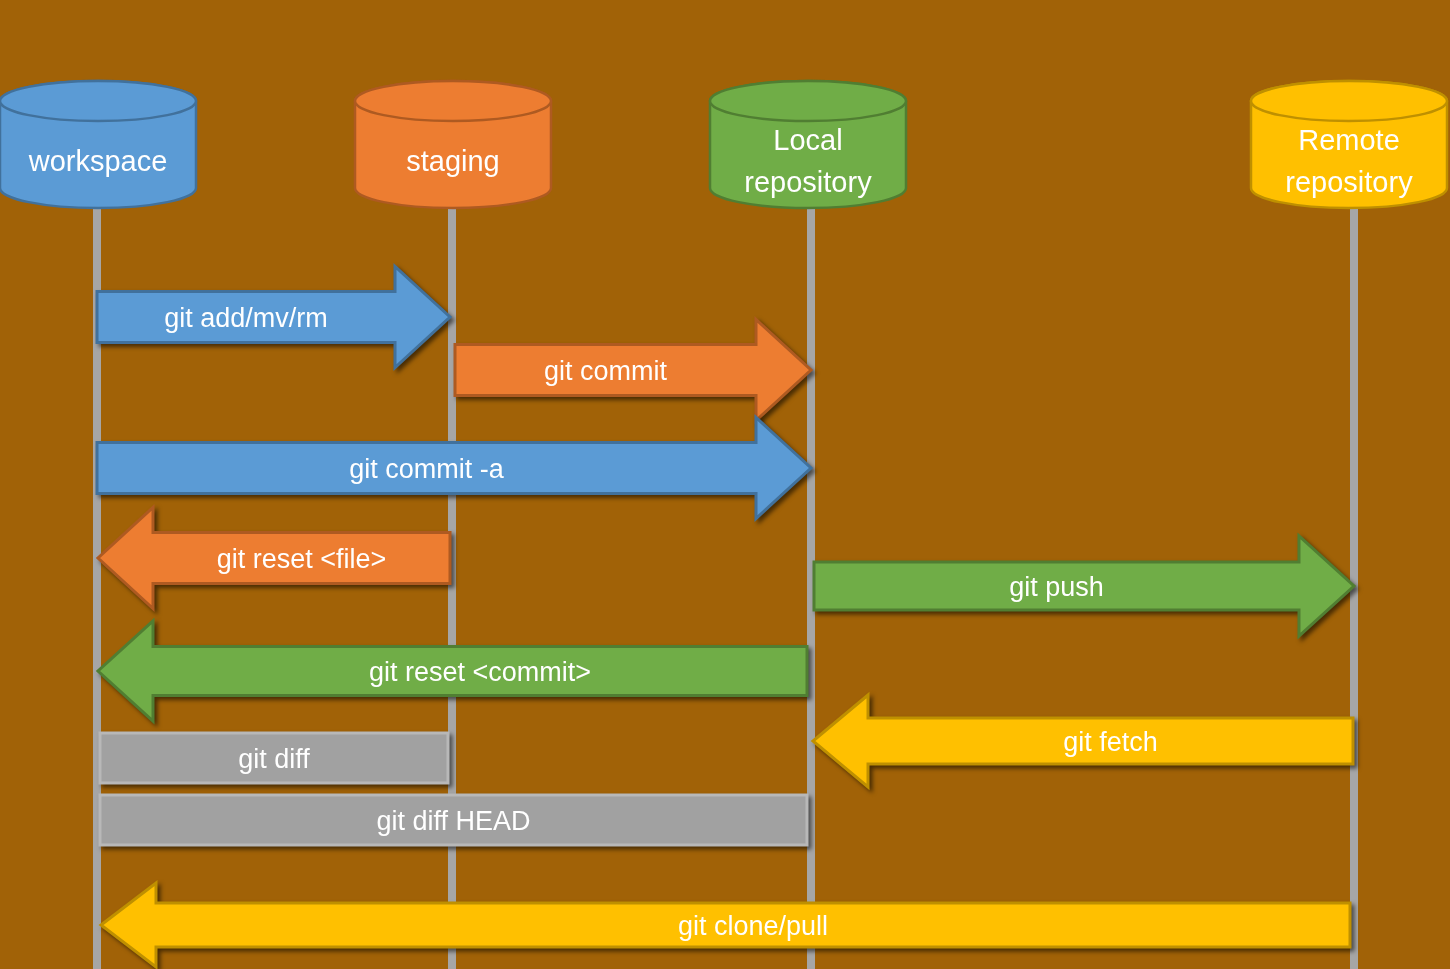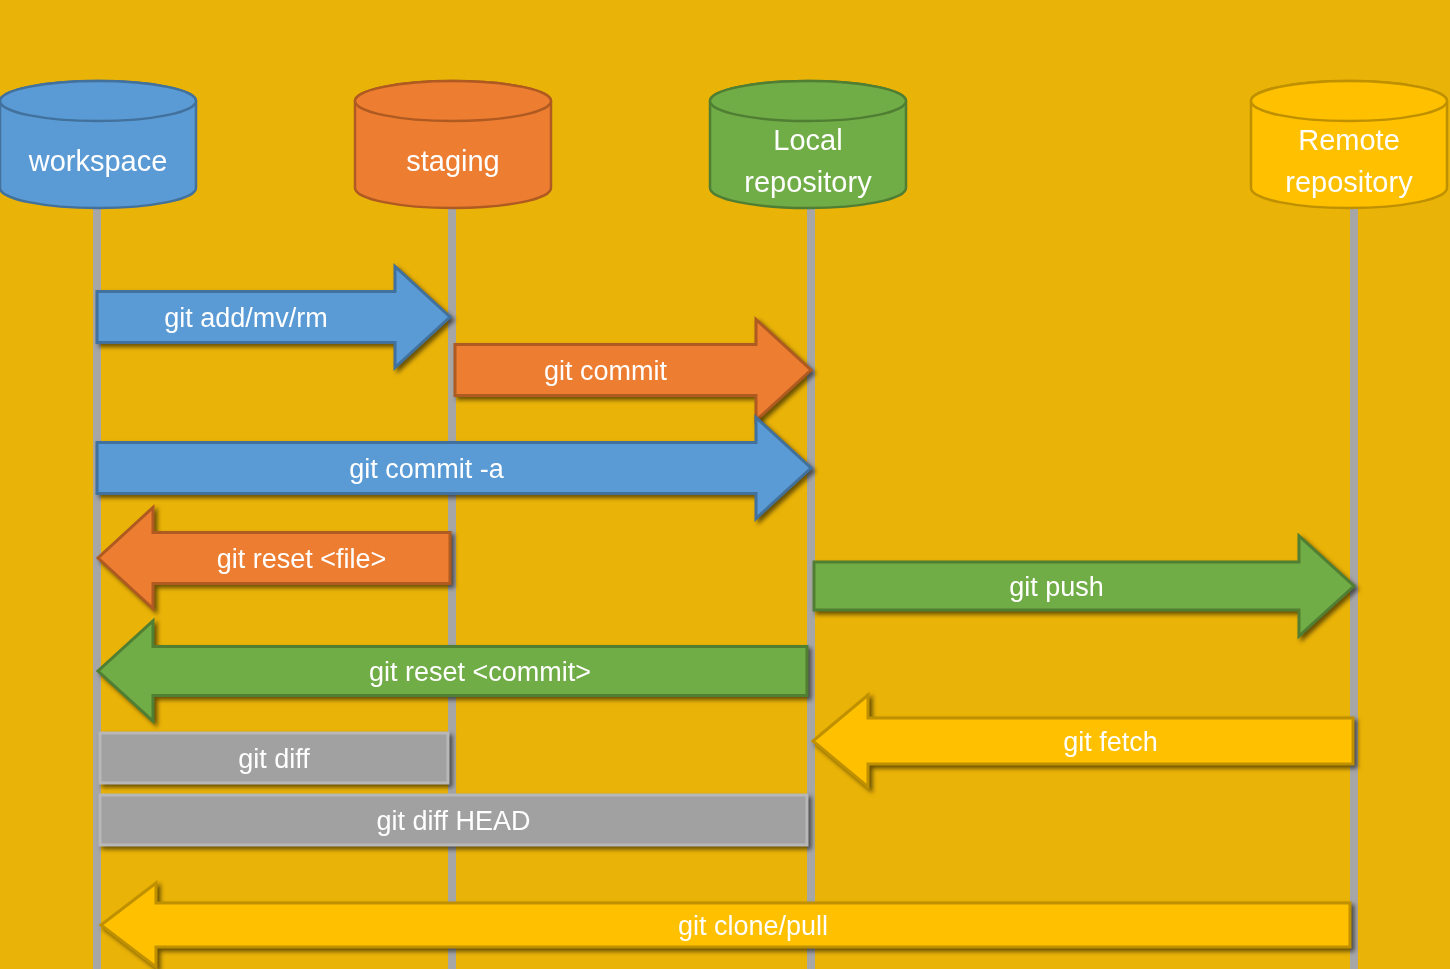--- a/index.html
+++ b/index.html
@@ -4,21 +4,21 @@
 <style>
   html, body {
     margin: 0;
     padding: 0;
     background: #000000;
   }
   #stage {
     position: relative;
     width: 1450px;
     height: 969px;
-    background: #eab308;
+    background: #a16207;
     overflow: hidden;
     font-family: "Liberation Sans", sans-serif;
   }
   svg text {
     font-family: "Liberation Sans", sans-serif;
     fill: #ffffff;
   }
   .edge-shape {
     filter: drop-shadow(3px 3px 2px rgba(0,0,0,0.55));
   }

